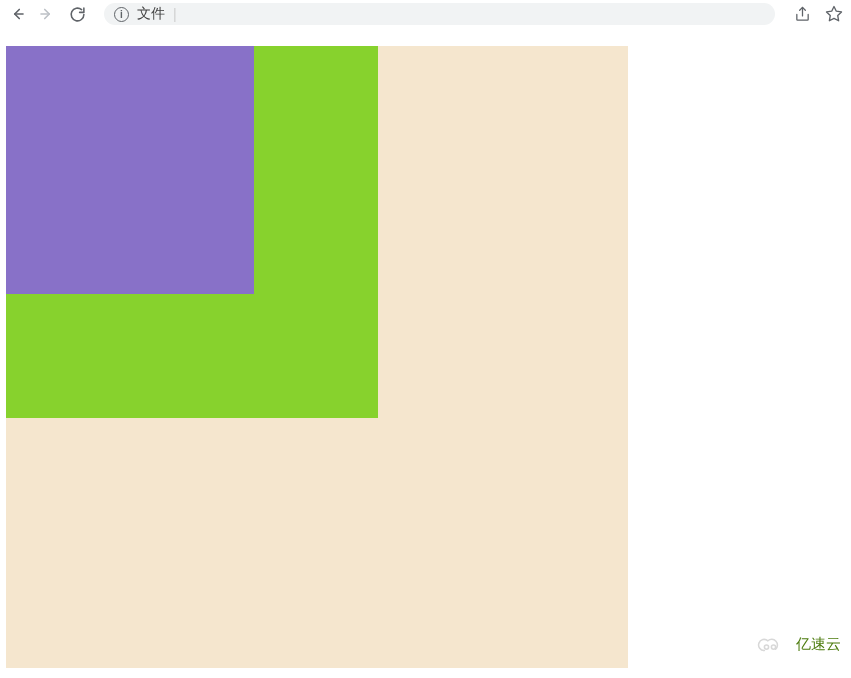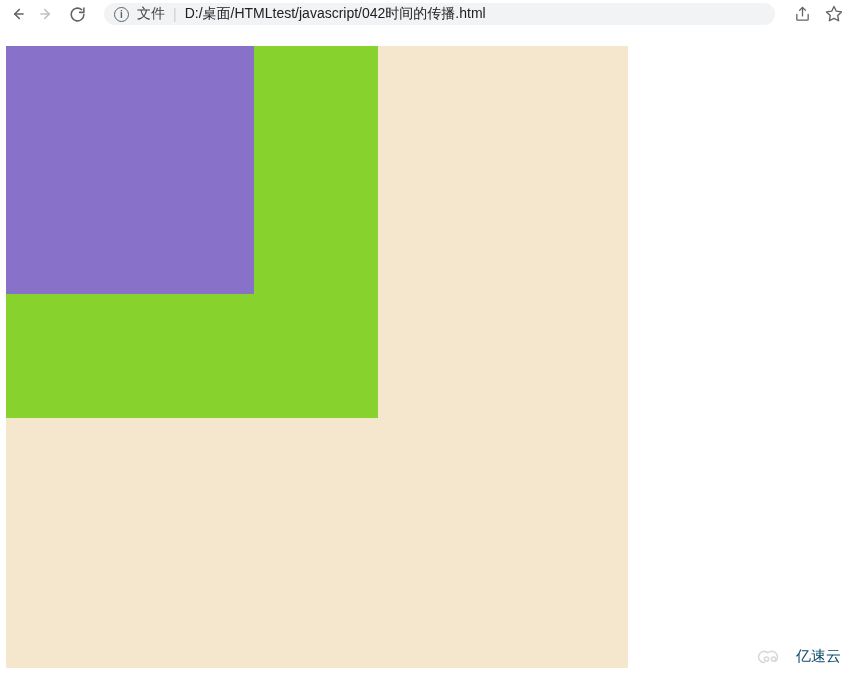--- a/index.html
+++ b/index.html
@@ -108,22 +108,22 @@
       position: absolute;
       top: 0;
       left: 0;
       width: 248px;
       height: 248px;
       background: #8871c8;
     }
     .watermark {
       position: absolute;
       right: 10px;
-      bottom: 12px;
-      color: #0c4a6e;
+      bottom: 24px;
+      color: #4d7c0f;
       font-size: 15px;
       display: flex;
       align-items: center;
       gap: 12px;
       font-weight: 500;
     }
     .watermark-logo {
       display: flex;
       align-items: center;
     }
@@ -147,21 +147,20 @@
   <div class="nav-btn">
     <svg class="icon-svg" width="17" height="17" viewBox="0 0 24 24" fill="none" stroke="currentColor" stroke-width="2.2" stroke-linecap="round" stroke-linejoin="round">
         <path d="M21 12a9 9 0 1 1-3.2-6.9"></path>
         <polyline points="21 3 21 9 15 9"></polyline>
       </svg>
   </div>
   <div class="address-bar">
     <span class="info-icon-circle">i</span>
     <span class="url-label">文件</span>
     <span class="url-divider">|</span>
-    <span class="url-path">D:/桌面/HTMLtest/javascript/042时间的传播.html</span>
   </div>
   <div class="toolbar-right">
     <div class="nav-btn">
       <svg class="icon-svg" width="17" height="17" viewBox="0 0 24 24" fill="none" stroke="currentColor" stroke-width="1.8" stroke-linecap="round" stroke-linejoin="round">
           <path d="M4 12v7a1 1 0 0 0 1 1h14a1 1 0 0 0 1-1v-7"></path>
           <polyline points="16 6 12 2 8 6"></polyline>
           <line x1="12" y1="2" x2="12" y2="14"></line>
         </svg>
     </div>
     <div class="nav-btn">

